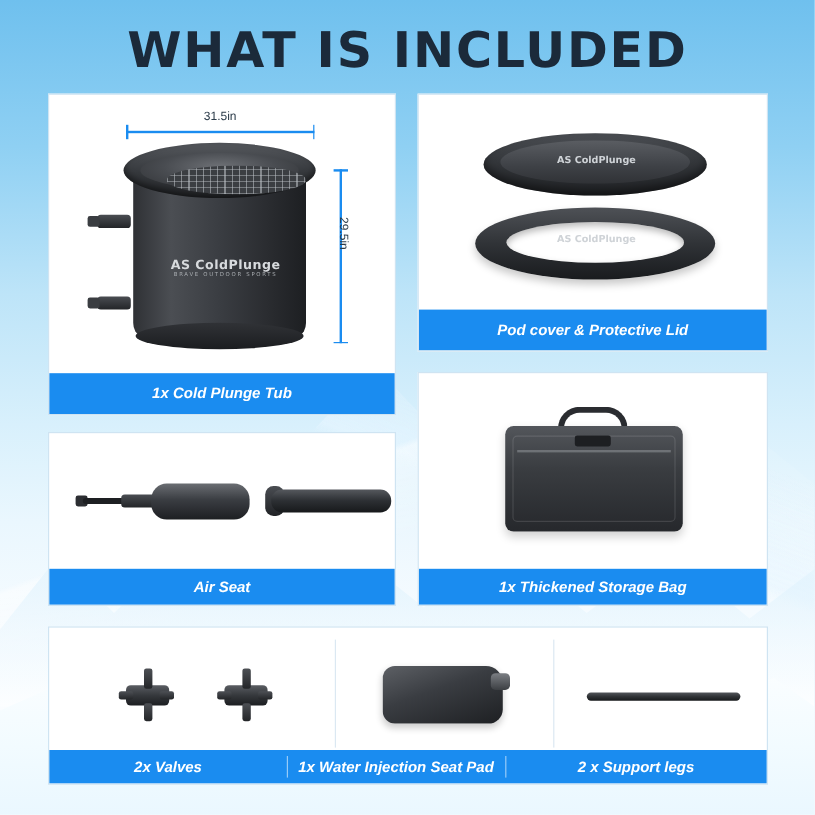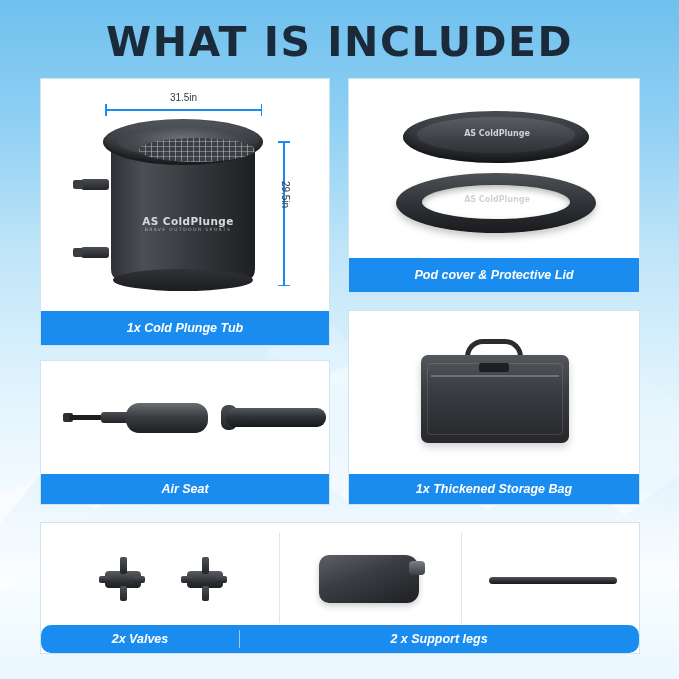--- a/index.html
+++ b/index.html
@@ -286,21 +286,21 @@
     border-radius: 18px 18px 0 0;
     box-sizing: border-box;
   }
   .bag-tab {
     position: absolute; left: 130px; top: 52px; width: 30px; height: 9px;
     background: #1d1f22; border-radius: 2px;
   }
 
   
   #card-bottom { left: 40px; top: 522px; width: 600px; height: 132px; }
-  #card-bottom .caption-bar { height: 28px; border-radius: 10px; }
+  #card-bottom .caption-bar { height: 28px; }
   .v-sep {
     position: absolute; top: 10px; bottom: 30px; width: 1px; background: #dbe8f2;
   }
   .valve {
     position: absolute; top: 34px; width: 46px; height: 44px;
   }
   .valve-core {
     position: absolute; left: 6px; top: 14px; width: 36px; height: 17px;
     border-radius: 4px;
     background: linear-gradient(180deg, #5a5d62 0%, #35383c 50%, #1c1e21 100%);
@@ -431,18 +431,19 @@
       <div class="v-sep" style="left:238px;"></div>
       <div class="seatpad">
         <div class="seatpad-cap"></div>
       </div>
       <div class="v-sep" style="left:420px;"></div>
       <div class="legs"></div>
     </div>
     <div class="caption-bar">
       <div class="caption-split">
         <div class="caption-half" style="flex:0 0 198px;">2x Valves</div>
+        <div class="caption-half" style="flex:0 0 182px;">1x Water Injection Seat Pad</div>
         <div class="caption-half">2 x Support legs</div>
       </div>
     </div>
   </div>
 
 </div>
 
 </body></html>

